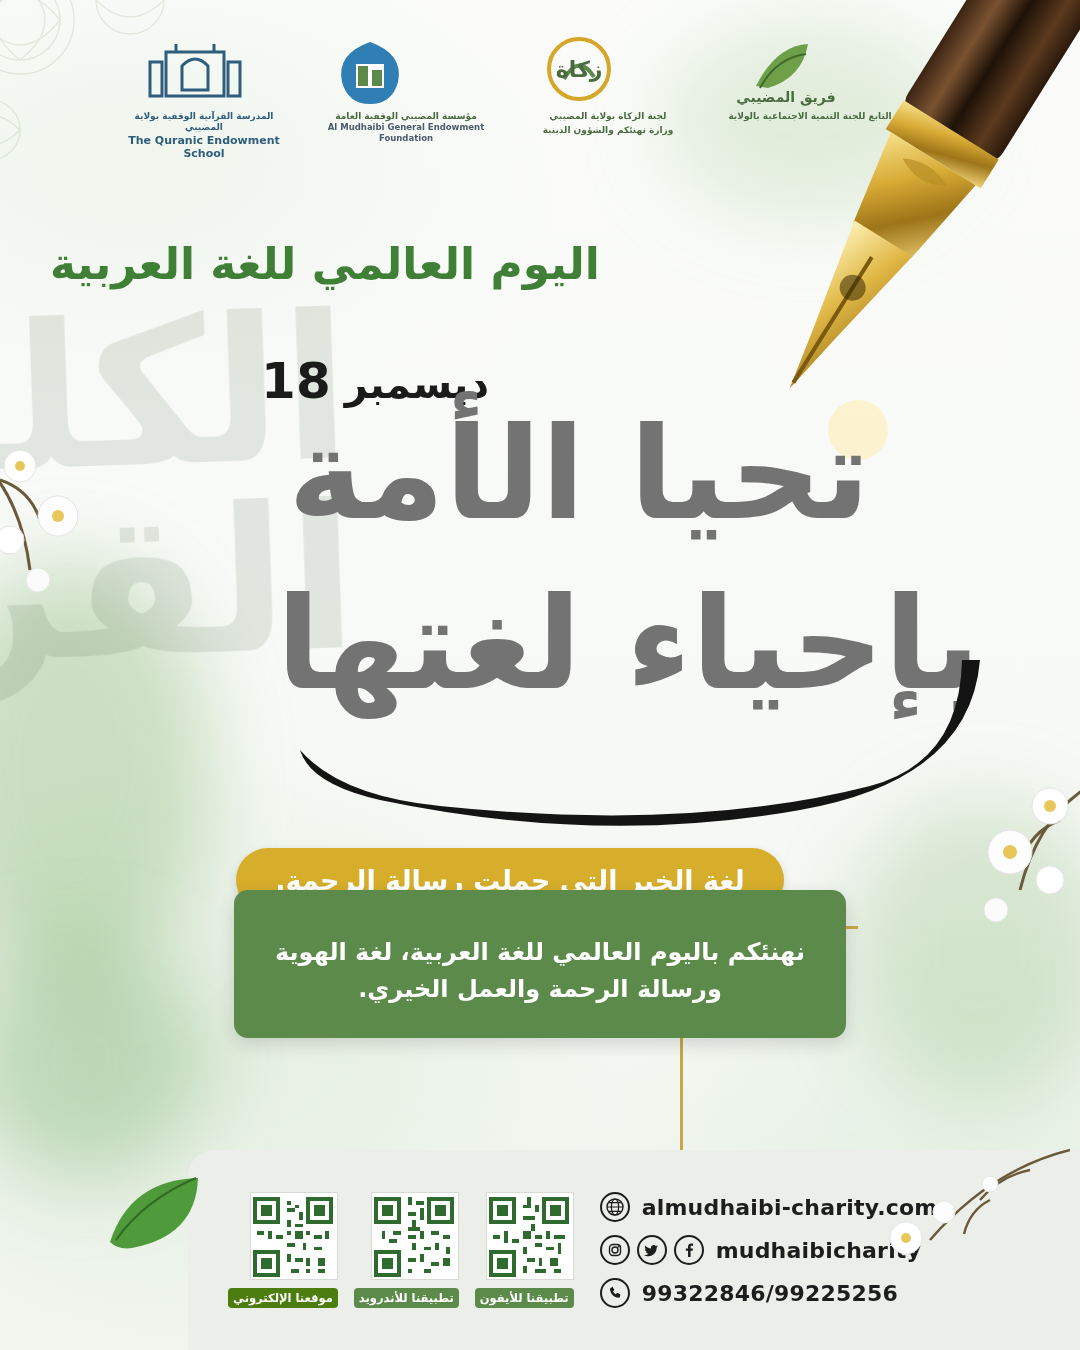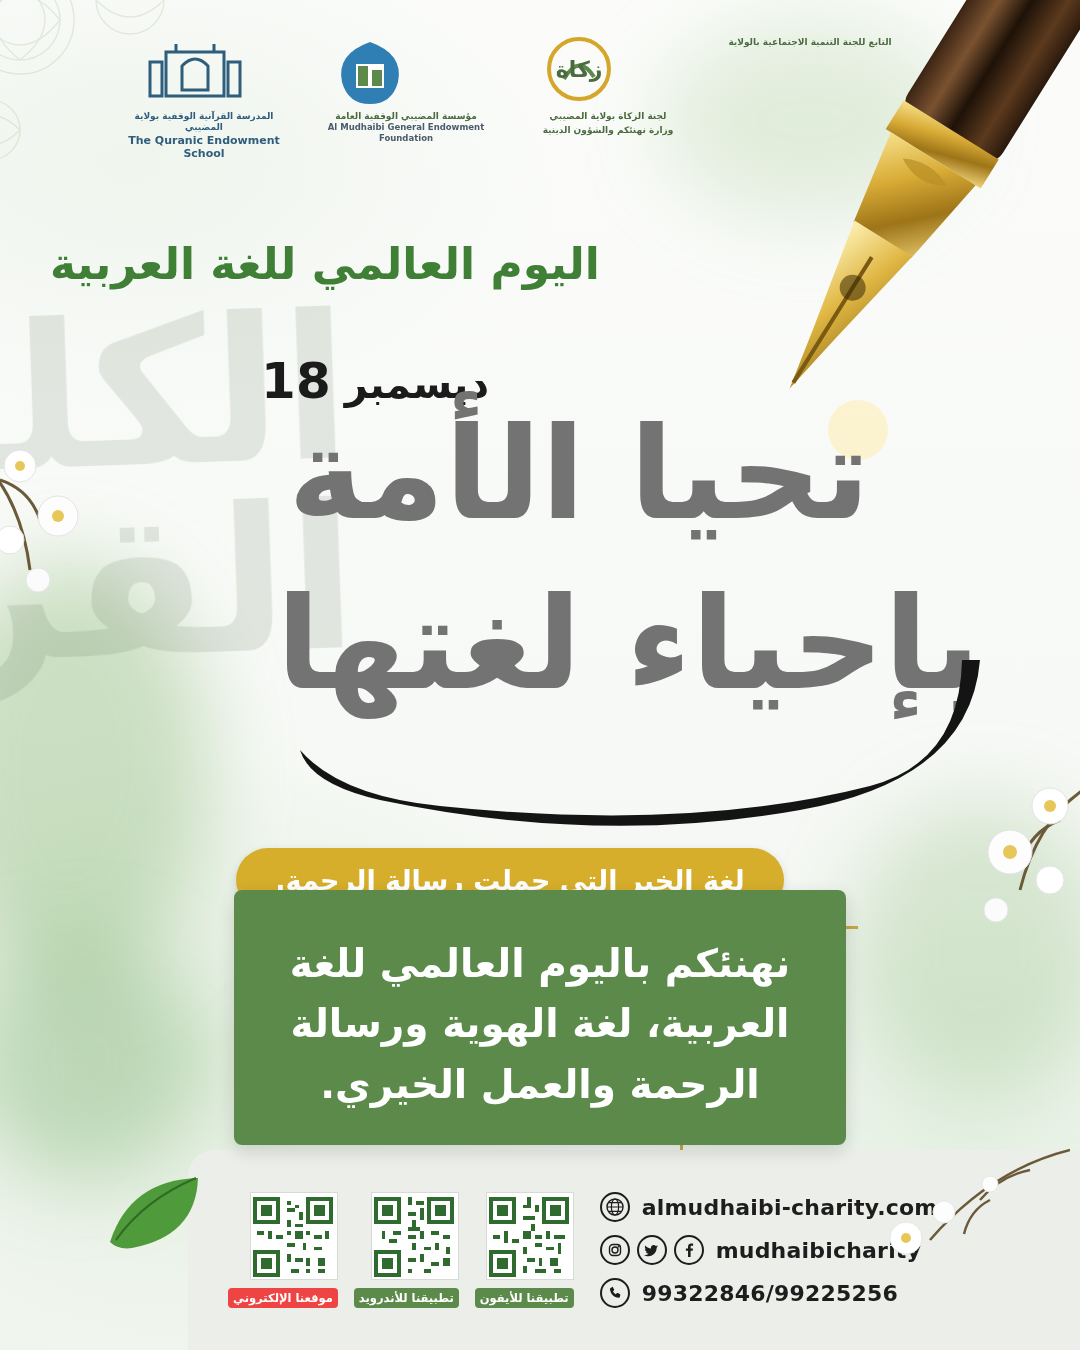--- a/index.html
+++ b/index.html
@@ -145,23 +145,23 @@
     margin-right: 62px;
     display: flex; align-items: center; justify-content: center;
     font-size: 27px; font-weight: bold;
     box-shadow: 0 3px 10px rgba(0,0,0,0.12);
   }
   .msg-body {
     position: relative; z-index: 2;
     margin-top: -22px;
     background: #5b8a4a;
     color: #ffffff;
-    border-radius: 8px;
+    border-radius: 14px;
     padding: 44px 40px 30px 40px;
-    font-size: 39px; font-weight: bold; line-height: 1.55;
+    font-size: 24px; font-weight: bold; line-height: 1.55;
     text-align: center;
     box-shadow: 0 6px 18px rgba(0,0,0,0.14);
   }
 
   
   .footer {
     position: absolute; left: 188px; right: 0; bottom: 0;
     height: 200px;
     background: #eceeea;
     border-top-left-radius: 26px;
@@ -176,21 +176,21 @@
     border: 1px solid #d8dad6;
   }
   .qr-box svg { display: block; }
   .qr-label {
     margin-top: 8px;
     font-size: 11.5px; font-weight: bold; color: #ffffff;
     background: #5b8a4a;
     border-radius: 4px; padding: 3px 5px;
     white-space: nowrap;
   }
-  .qr-item.web .qr-label { background: #ef4444; }
+  .qr-item.web .qr-label { background: #4d7c0f; }
   .contact {
     direction: ltr;
     display: flex; flex-direction: column; gap: 13px;
     text-align: right;
   }
   .contact-row { display: flex; align-items: center; gap: 12px; }
   .contact-row .txt { font-size: 22px; color: #1d1d1d; font-weight: bold; letter-spacing: 0.2px; }
   .circ-icon {
     width: 30px; height: 30px; border-radius: 50%;
     border: 2px solid #1d1d1d;
@@ -256,20 +256,27 @@
       <path d="M284 228 L352 228 L330 340 L318 405 L306 340 Z" fill="url(#nib)"></path>
       <path d="M318 250 L318 398" stroke="#7a5a10" stroke-width="4"></path>
       <circle cx="318" cy="286" r="13" fill="#3a2a06" opacity="0.55"></circle>
       <path d="M292 150 q26 -14 52 0 q-26 16 -52 0Z" fill="#b88f26" opacity="0.7"></path>
     </g>
     <circle cx="328" cy="440" r="30" fill="#ffe9a0" opacity="0.45"></circle>
   </svg>
 
   <div class="logos">
     <div class="logo">
+      <div class="mark">
+        <svg width="120" height="70" viewBox="0 0 120 70">
+          <path d="M30 50 q20 -40 52 -42 q-6 34 -40 44 z" fill="#6ea04a"></path>
+          <path d="M34 52 q16 -30 46 -34" stroke="#3f6b2a" stroke-width="2" fill="none"></path>
+          <text x="60" y="66" font-size="14" text-anchor="middle" fill="#4a6b3f" font-weight="bold">فريق المضيبي</text>
+        </svg>
+      </div>
       <div class="cap-ar">التابع للجنة التنمية الاجتماعية بالولاية</div>
     </div>
 
     <div class="logo">
       <div class="mark">
         <svg width="110" height="72" viewBox="0 0 110 72">
           <circle cx="55" cy="34" r="30" fill="none" stroke="#d4a62a" stroke-width="4"></circle>
           <path d="M40 44 q15 -26 30 -2" stroke="#5b8a4a" stroke-width="4" fill="none"></path>
           <text x="55" y="42" font-size="22" text-anchor="middle" fill="#4a6b3f" font-weight="bold">زكاة</text>
         </svg>

